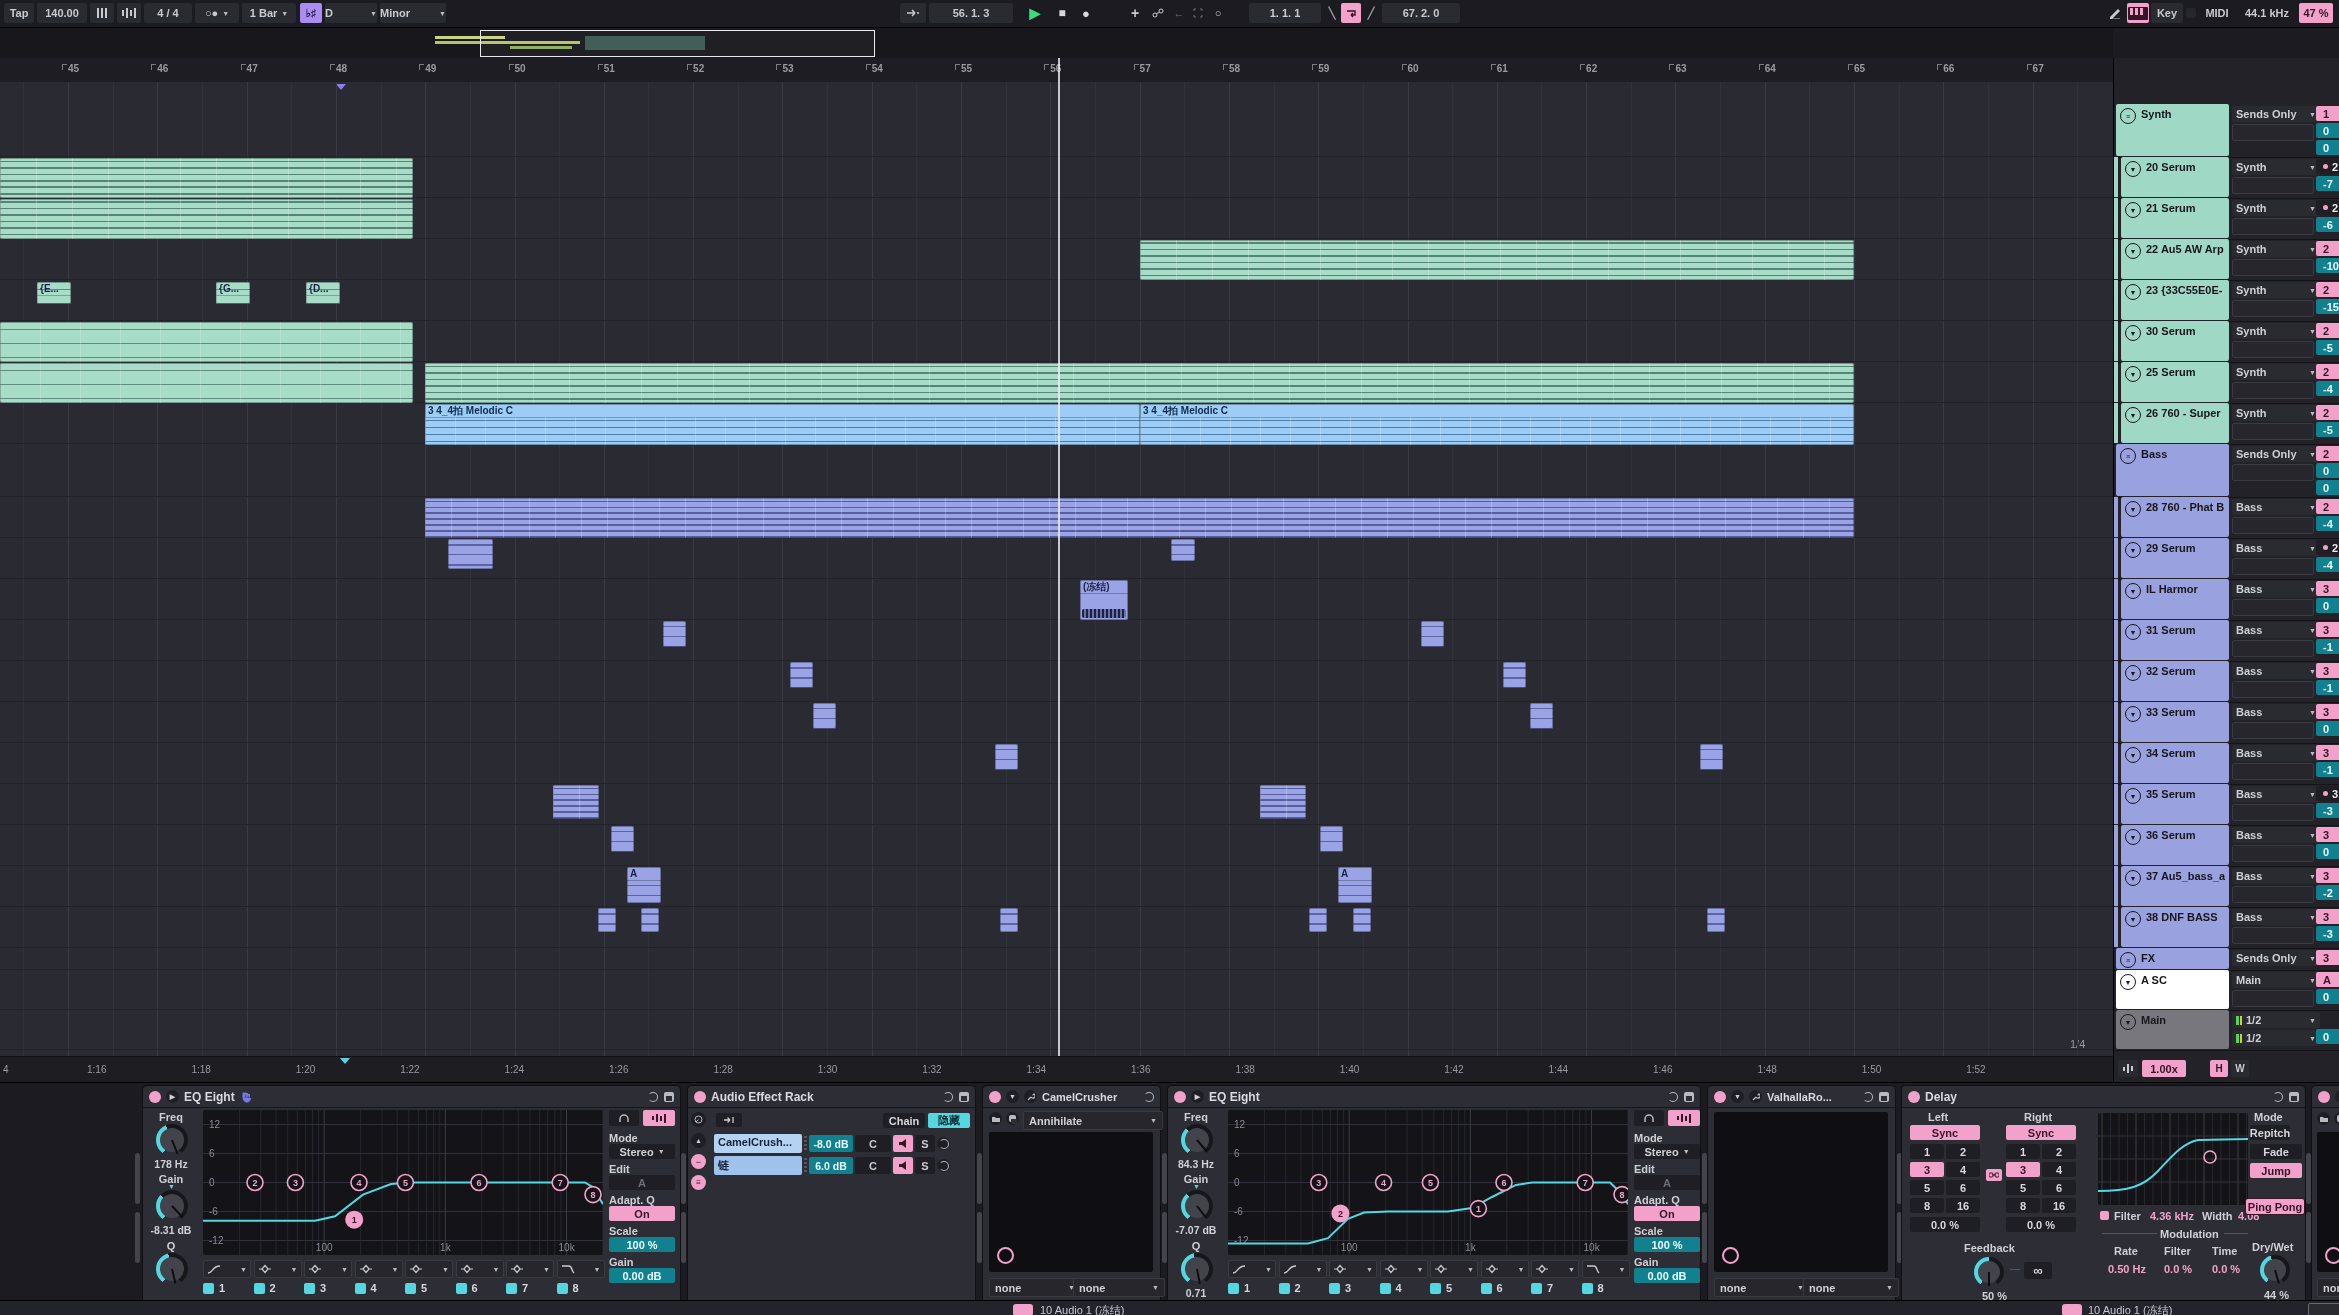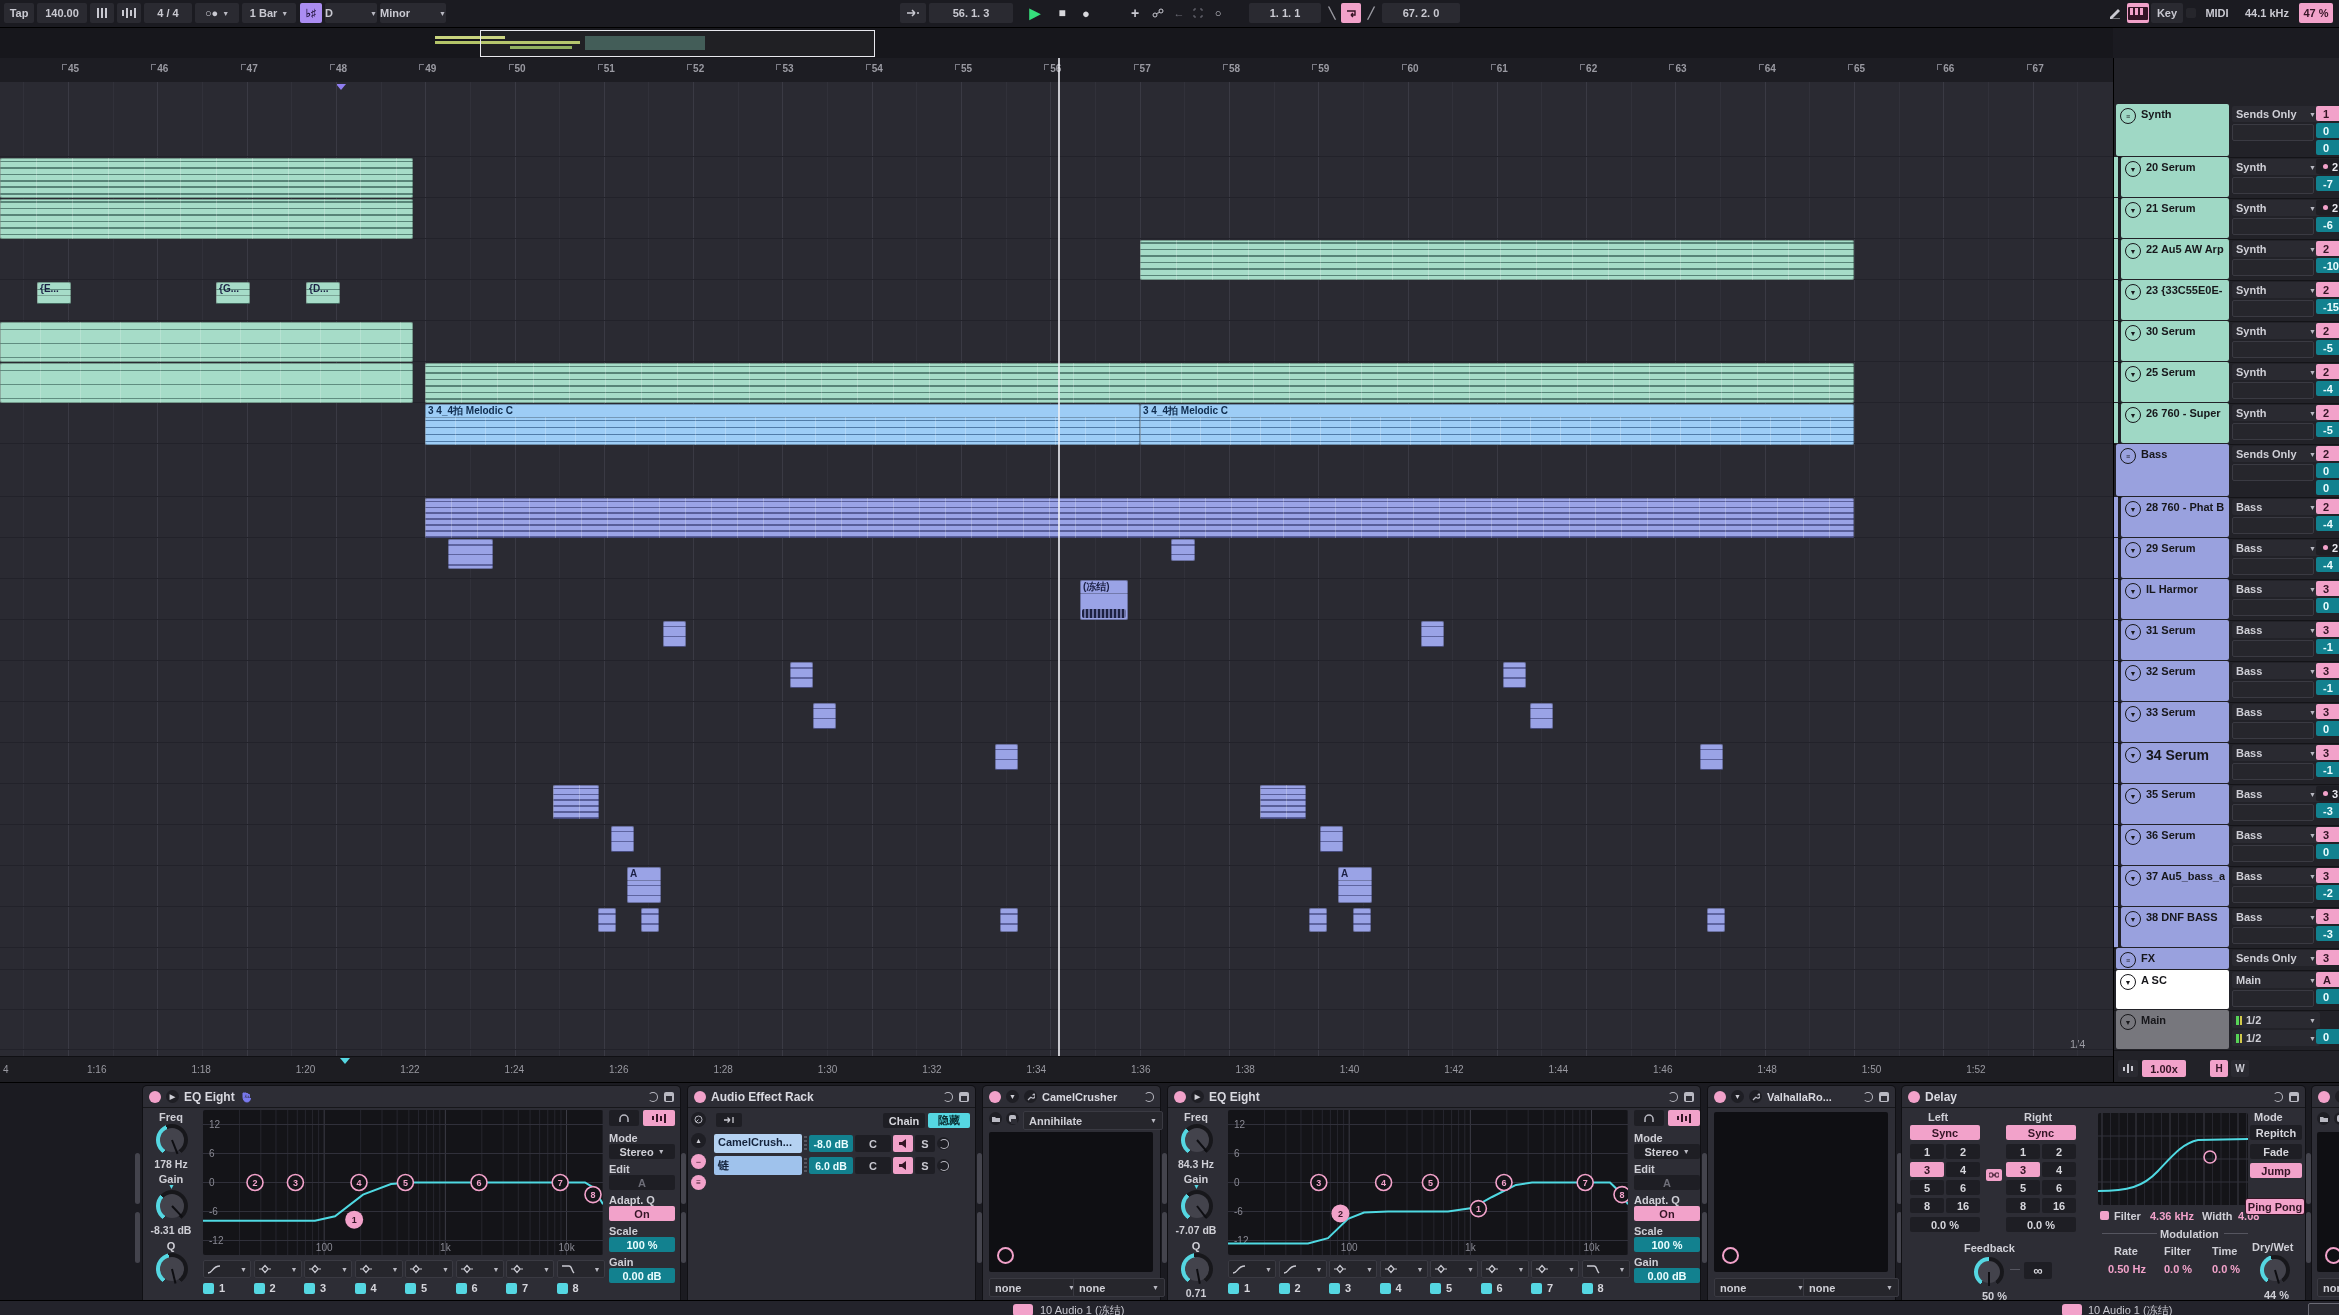--- a/index.html
+++ b/index.html
@@ -687,21 +687,21 @@
           <div class="caret">▼</div>
         </div>
         <div class="tempty" style="top: 20px;"></div>
         <div class="vbox num" style="top: 2px;">3</div>
         <div class="vbox db" style="top: 19px;">0</div>
       </div>
       <div class="trow" style="top: 685px; height: 41px;">
         <div class="gstrip" style="background: rgb(153, 161, 222);"></div>
         <div class="tname" style="left: 7px; width: 108px; background: rgb(153, 161, 222);">
           <div class="ticon">▼</div>
-          <div style="overflow: hidden; white-space: nowrap; font-size: 14px; padding-top: 1px;">34 Serum</div>
+          <div style="overflow: hidden; white-space: nowrap; font-size: 11px; padding-top: 1px;">34 Serum</div>
         </div>
         <div class="tdrop" style="top: 2px;">
           <div style="font-size: 11px;">Bass</div>
           <div class="caret">▼</div>
         </div>
         <div class="tempty" style="top: 20px;"></div>
         <div class="vbox num" style="top: 2px;">3</div>
         <div class="vbox db" style="top: 19px;">-1</div>
       </div>
       <div class="trow" style="top: 726px; height: 41px;">
@@ -1533,21 +1533,21 @@
           <div style="position: absolute; left: 200px; top: 126px; width: 55px; height: 1px; background: rgb(85, 85, 95);"></div>
           <div class="sidelab" style="left: 258px; top: 121px;">Modulation</div>
           <div style="position: absolute; left: 322px; top: 126px; width: 24px; height: 1px; background: rgb(85, 85, 95);"></div>
           <div class="sidelab" style="left: 212px; top: 138px;">Rate</div>
           <div class="sidelab" style="left: 262px; top: 138px;">Filter</div>
           <div class="sidelab" style="left: 310px; top: 138px;">Time</div>
           <div class="sidelab" style="left: 206px; top: 156px; color: rgb(242, 162, 202);">0.50 Hz</div>
           <div class="sidelab" style="left: 262px; top: 156px; color: rgb(242, 162, 202);">0.0 %</div>
           <div class="sidelab" style="left: 310px; top: 156px; color: rgb(242, 162, 202);">0.0 %</div>
           <div class="sidelab" style="left: 352px; top: 4px;">Mode</div>
-          <div class="dbtn" style="left: 348px; top: 18px; width: 52px;">Repitch</div>
+          <div class="dbtn" style="left: 348px; top: 18px; width: 40px;">Repitch</div>
           <div class="dbtn" style="left: 348px; top: 37px; width: 52px;">Fade</div>
           <div class="dbtn on" style="left: 348px; top: 56px; width: 52px;">Jump</div>
           <div class="dbtn on" style="left: 344px; top: 92px; width: 58px; box-shadow: rgb(53, 21, 38) 0px 0px 0px 1px;">Ping Pong</div>
           <div class="sidelab" style="left: 350px; top: 134px;">Dry/Wet</div>
           <div style="position: absolute; left: 358px; top: 148px;">
             <div class="knob" style="width:30px;height:30px;--a:127.6deg;--r:-16.200000000000003deg;">
               <i></i>
             </div>
           </div>
           <div class="sidelab" style="left: 362px; top: 182px;">44 %</div>

